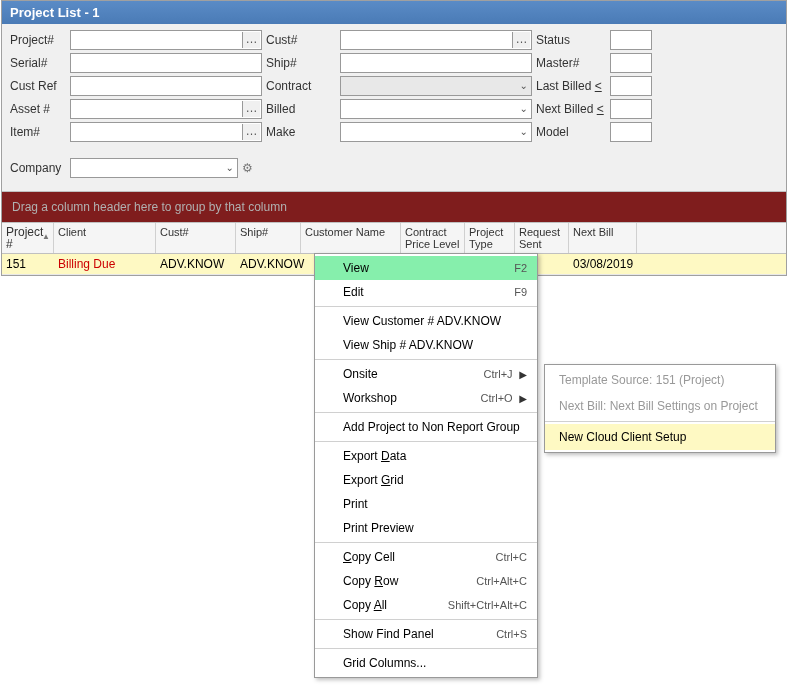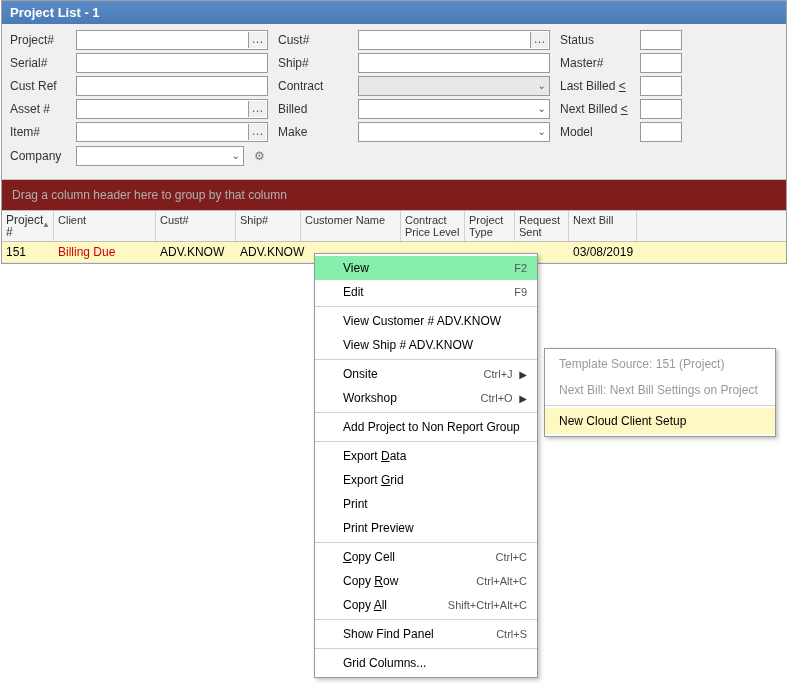--- a/index.html
+++ b/index.html
@@ -1,20 +1,20 @@
 <!DOCTYPE html>
 <html><head>
 <meta charset="utf-8">
 <style>
 *{box-sizing:border-box;margin:0;padding:0;font-family:'Segoe UI',Tahoma,sans-serif;font-size:12px}
 body{background:#fff;width:788px;height:688px;overflow:hidden}
 .window{border:1px solid #a0a0a0;width:786px;margin:0 auto}
 .titlebar{background:linear-gradient(#5a8bc6,#4a7bb6);color:#fff;font-weight:bold;padding:4px 8px;font-size:13px}
 .filter-panel{background:#f0f0f0;padding:6px 8px 10px 8px;border-bottom:1px solid #c0c0c0}
-.filter-row{display:flex;align-items:center;margin-bottom:3px;gap:6px}
+.filter-row{display:flex;align-items:center;margin-bottom:3px;gap:0}
 .label{width:60px;color:#333}
 .label-r{width:78px;color:#333;padding-left:4px}
 .input{border:1px solid #999;background:#fff;height:20px;padding:0 3px}
 .input.wide{width:192px}
 .input.med{width:165px}
 .input.sm{width:42px}
 .input.dots{width:192px;position:relative}
 .dots-btn{position:absolute;right:1px;top:1px;width:18px;height:16px;background:#f0f0f0;border-left:1px solid #999;text-align:center;line-height:14px;color:#555;cursor:pointer}
 .select{border:1px solid #999;background:#fff;height:20px;width:192px;position:relative}
 .select.grey{background:#e8e8e8}
@@ -94,21 +94,21 @@
     <div class="input dots">
           <span class="dots-btn">…</span>
         </div>
     <span class="label-r">Make</span>
     <div class="select" style="width:192px">
           <span class="sel-arrow">⌄</span>
         </div>
     <span class="label-r">Model</span>
     <div class="input sm"></div>
   </div>
-  <div class="filter-row" style="margin-top:4px">
+  <div class="filter-row" style="margin-top:16px">
     <span class="label">Company</span>
     <div class="select" style="width:168px">
           <span class="sel-arrow">⌄</span>
         </div>
     <span style="margin-left:4px;color:#777">⚙</span>
   </div>
 </div>
 
 <div class="group-hint">Drag a column header here to group by that column</div>
 
@@ -199,18 +199,18 @@
   <div class="ctx-item">
       <span>Show Find Panel</span>
       <span class="kbd">Ctrl+S</span>
     </div>
   <div class="ctx-sep"></div>
   <div class="ctx-item">
       <span>Grid Columns...</span>
     </div>
 </div>
 
-<div class="ctx-sub" style="left:544px;top:348px">
+<div class="ctx-sub" style="left:544px;top:364px">
   <div class="sub-item">Template Source: 151 (Project)</div>
   <div class="sub-item">Next Bill: Next Bill Settings on Project</div>
   <div class="ctx-sep"></div>
   <div class="sub-item hi">New Cloud Client Setup</div>
 </div>
 
 </body></html>

